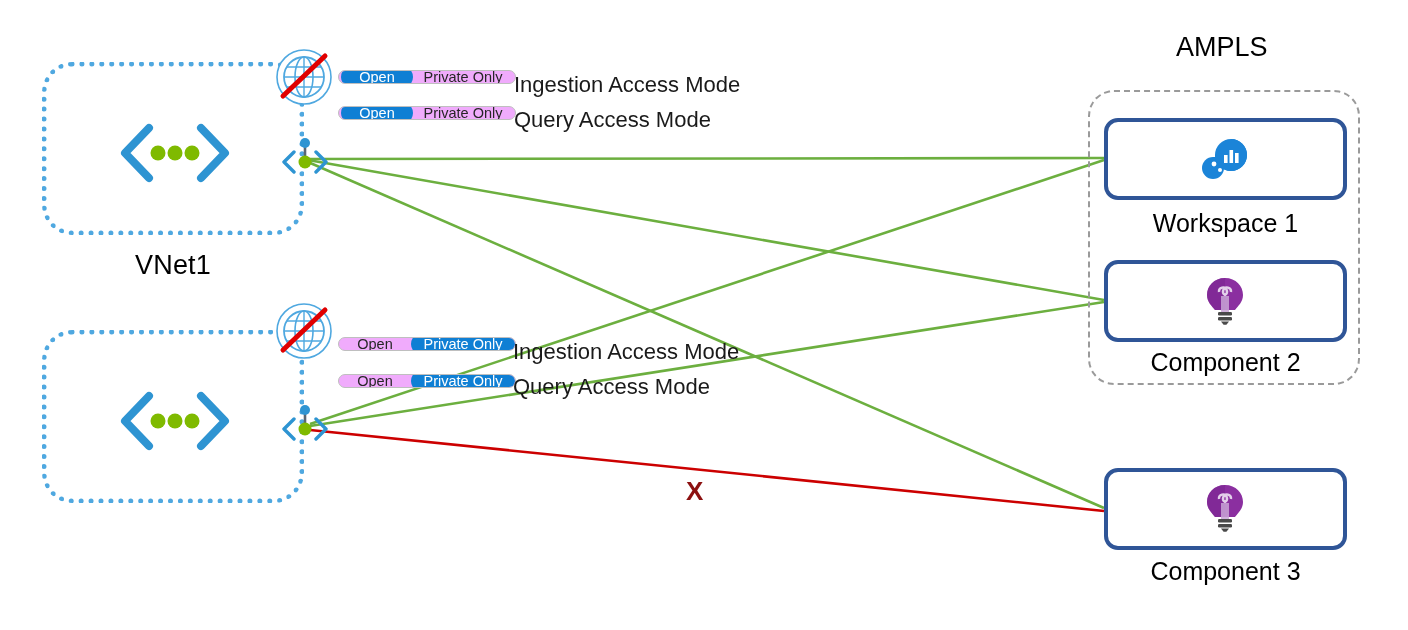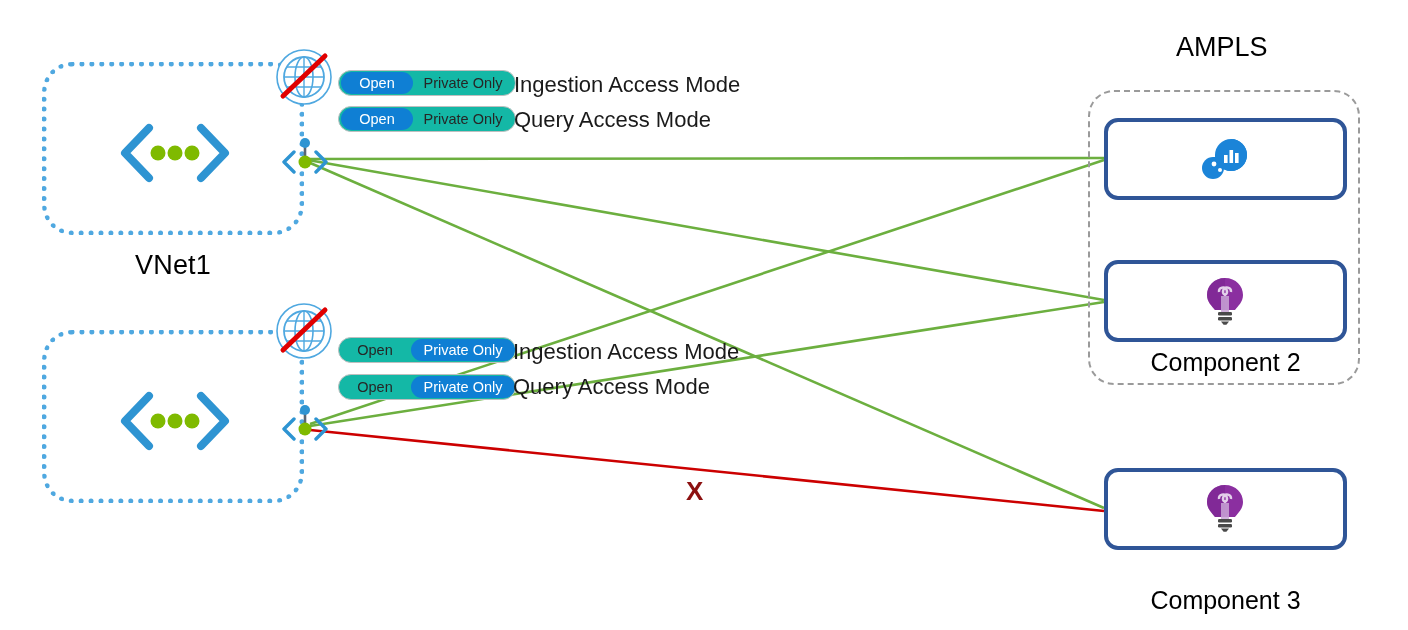--- a/index.html
+++ b/index.html
@@ -59,24 +59,24 @@
   
   .pe-icon {
     position: absolute;
     width: 46px;
     height: 52px;
   }
 
   
   .toggle {
     position: absolute;
-    height: 26px;
+    height: 14px;
     border: 1.6px solid #BFBFBF;
     border-radius: 13px;
-    background: #14b8a6;
+    background: #f0abfc;
     box-sizing: border-box;
     display: flex;
     align-items: center;
     padding: 0;
     overflow: hidden;
   }
   .toggle .seg {
     height: 22px;
     line-height: 22px;
     border-radius: 11px;
@@ -262,20 +262,21 @@
   <svg class="res-icon" style="left:1199px; top:133px;" viewBox="0 0 52 52">
     <path d="M14 24 a11 11 0 1 0 11 11 L25 24 Z" fill="#1B84D8"></path>
     <circle cx="15" cy="31" r="2.4" fill="#ffffff"></circle>
     <circle cx="21" cy="37" r="2.0" fill="#ffffff"></circle>
     <path d="M32 6 a16 16 0 1 1 -16 16 L32 22 Z" fill="#1B84D8" transform="rotate(0 32 22)"></path>
     <circle cx="32" cy="22" r="16" fill="#1B84D8"></circle>
     <rect x="25" y="22" width="3.6" height="8" fill="#ffffff"></rect>
     <rect x="30.5" y="17" width="3.6" height="13" fill="#ffffff"></rect>
     <rect x="36" y="20" width="3.6" height="10" fill="#ffffff"></rect>
   </svg>
+  <div class="res-label" style="left:1104px; top:209px; width:243px;">Workspace 1</div>
 
   <div class="res-card" style="left:1104px; top:260px; width:243px; height:82px;"></div>
   <svg class="res-icon" style="left:1199px; top:274px;" viewBox="0 0 52 52">
     <path d="M26 4 C15 4 8 12 8 21 C8 28 13 32 16 36 L36 36 C39 32 44 28 44 21 C44 12 37 4 26 4 Z" fill="#8B2FA0"></path>
     <path d="M26 4 C15 4 8 12 8 21 C8 28 13 32 16 36 L26 36 Z" fill="#7A2590" opacity="0.55"></path>
     <rect x="22" y="22" width="8" height="16" fill="#C9A5D6" opacity="0.85"></rect>
     <path d="M20 18 a4 4 0 1 1 6 3 M32 18 a4 4 0 1 0 -6 3" fill="none" stroke="#E3D0EA" stroke-width="2.4"></path>
     <rect x="19" y="38" width="14" height="3.4" rx="1.2" fill="#4A4A4A"></rect>
     <rect x="19" y="43" width="14" height="3.4" rx="1.2" fill="#4A4A4A"></rect>
     <path d="M22 47.5 h8 l-2.6 3.2 h-2.8 Z" fill="#4A4A4A"></path>
@@ -285,15 +286,15 @@
   <div class="res-card" style="left:1104px; top:468px; width:243px; height:82px;"></div>
   <svg class="res-icon" style="left:1199px; top:481px;" viewBox="0 0 52 52">
     <path d="M26 4 C15 4 8 12 8 21 C8 28 13 32 16 36 L36 36 C39 32 44 28 44 21 C44 12 37 4 26 4 Z" fill="#8B2FA0"></path>
     <path d="M26 4 C15 4 8 12 8 21 C8 28 13 32 16 36 L26 36 Z" fill="#7A2590" opacity="0.55"></path>
     <rect x="22" y="22" width="8" height="16" fill="#C9A5D6" opacity="0.85"></rect>
     <path d="M20 18 a4 4 0 1 1 6 3 M32 18 a4 4 0 1 0 -6 3" fill="none" stroke="#E3D0EA" stroke-width="2.4"></path>
     <rect x="19" y="38" width="14" height="3.4" rx="1.2" fill="#4A4A4A"></rect>
     <rect x="19" y="43" width="14" height="3.4" rx="1.2" fill="#4A4A4A"></rect>
     <path d="M22 47.5 h8 l-2.6 3.2 h-2.8 Z" fill="#4A4A4A"></path>
   </svg>
-  <div class="res-label" style="left:1104px; top:557px; width:243px;margin-top:29px;">Component 3</div>
+  <div class="res-label" style="left:1104px; top:557px; width:243px;">Component 3</div>
 
 </div>
 
 </body></html>

